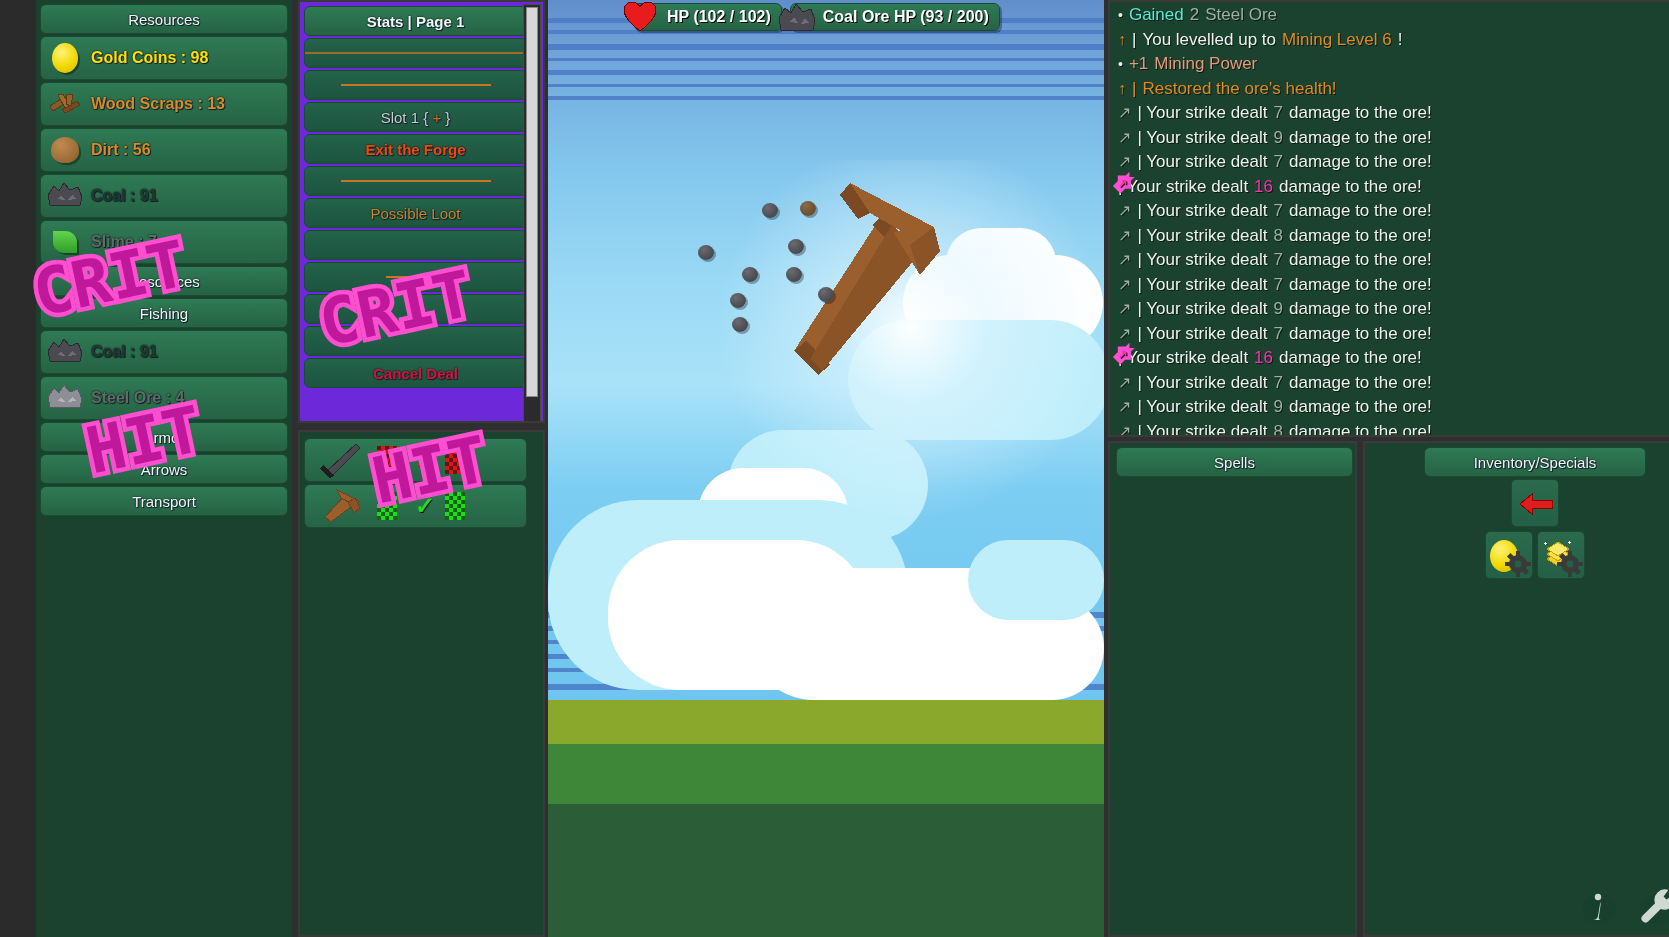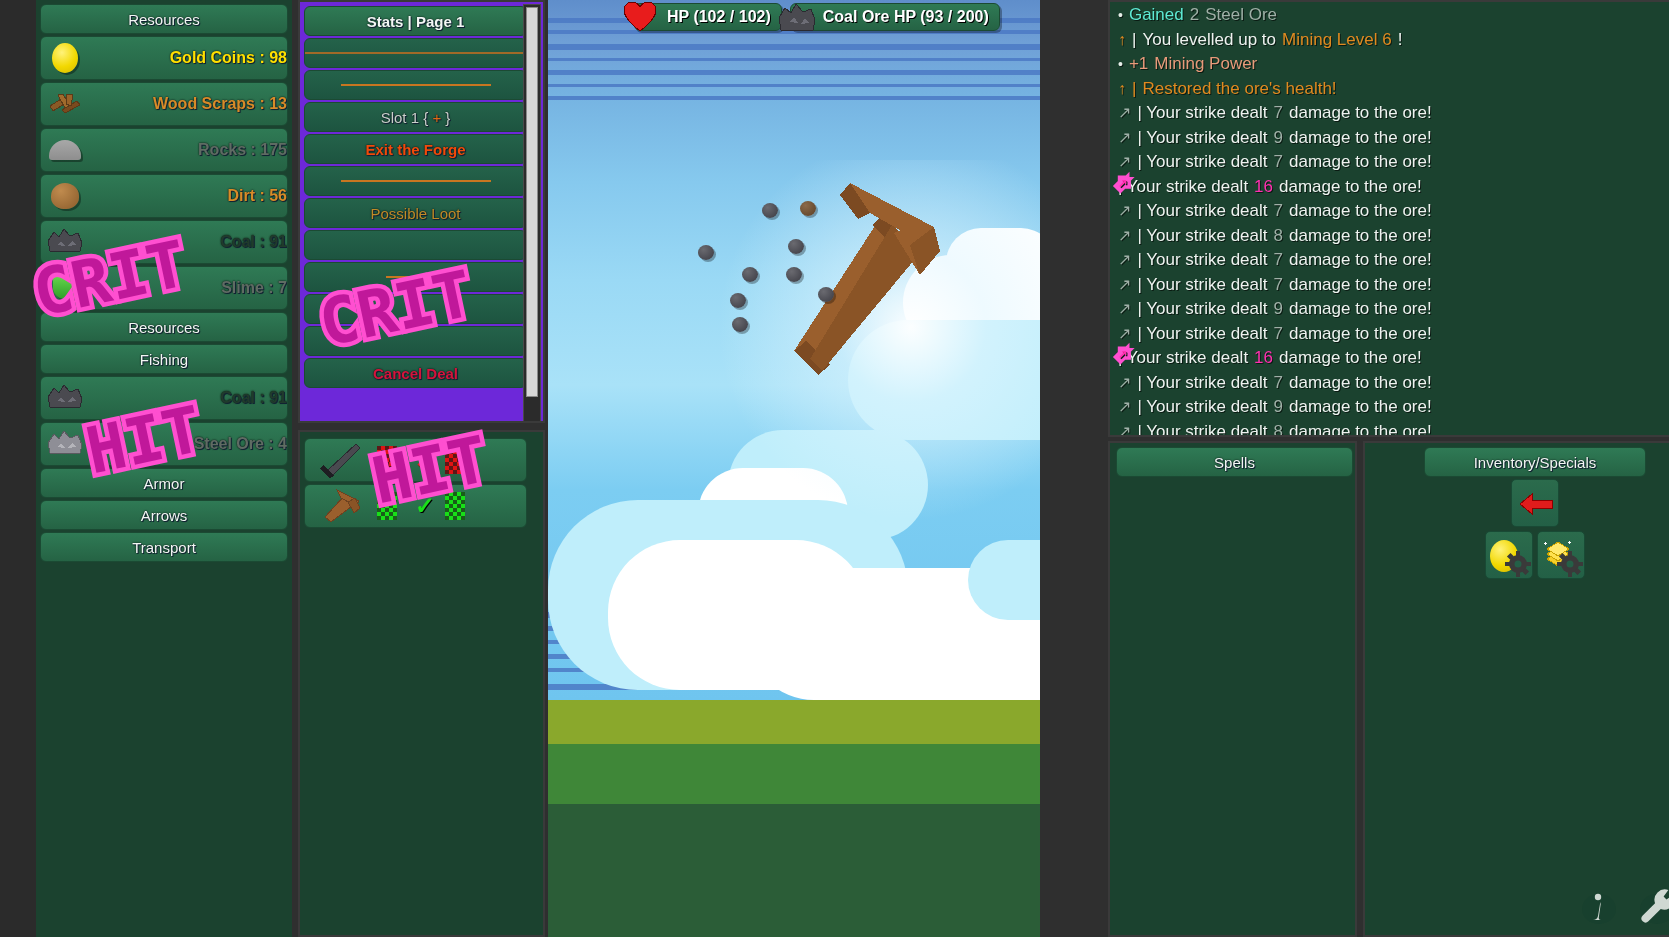--- a/index.html
+++ b/index.html
@@ -34,23 +34,23 @@
     align-items: center;
     justify-content: center;
     color: #f2f7f4;
     font-size: 15px;
     text-shadow: 1px 1px 0 #123, 0 0 2px #000;
     white-space: nowrap;
     overflow: hidden;
   }
   .btn.tall { height: 44px; }
   .btn.res {
-    justify-content: space-between;
+    justify-content: flex-start;
     padding-left: 6px;
-    gap: 20px;
+    gap: 8px;
     font-weight: bold;
     font-size: 16px;
   }
   .btn.flat {
     background: linear-gradient(#24624a, #1d5440);
   }
 
   
   #left-panel { left: 0; top: 0; width: 256px; height: 937px;
     background: #1b422f; border: 0; }
@@ -108,21 +108,21 @@
 
   #forge-panel { left: 262px; top: 430px; width: 247px; height: 507px; background:#1b422f; }
   #forge-panel .btn { width: 223px; height: 44px; justify-content: flex-start; padding-left: 10px; gap: 14px; }
   .cost-blk { display:flex; align-items:center; gap:10px; }
   .pixgrid { width: 28px; height: 28px; }
   .mark { font-size: 24px; font-weight: bold; text-shadow: 1px 1px 0 #000; }
   .mark.x { color: #e81c1c; }
   .mark.ok { color: #1ae01a; }
 
   
-  #game-view { left: 512px; top: 0; width: 492px; height: 937px;
+  #game-view { left: 512px; top: 0; width: 556px; height: 937px;
     border: 0; background: #ffffff; overflow: hidden; }
   #sky { position:absolute; left:0; top:0; width:556px; height:700px;
     background: linear-gradient(#5f8ecb 0%, #6f9fd6 6%, #76b4e2 14%, #86c9ee 26%, #9ad9f5 40%, #a9e2f8 55%, #7ccdf2 70%, #6fc5ef 100%); }
   .stripe { position:absolute; left:0; width:556px; background:#4b79c4; opacity:.85; }
   #ground { position:absolute; left:0; top:700px; width:556px; height:237px;
     background:#2e6b33; }
   #ground .g1 { position:absolute; left:0; top:0; width:556px; height:44px; background:#8aa82c; }
   #ground .g2 { position:absolute; left:0; top:44px; width:556px; height:60px; background:#3f8738; }
   #ground .g3 { position:absolute; left:0; top:104px; width:556px; height:133px; background:#2b5d37; }
 
@@ -247,26 +247,20 @@
             <span class="ic ic-wood"><svg viewBox="0 0 32 24" width="32" height="24" shape-rendering="crispEdges">
                 <g stroke="#5a3a18" stroke-width="1">
                   <polygon points="1,14 12,7 17,11 4,19" fill="#8a5a26"></polygon>
                   <polygon points="9,3 14,2 22,16 17,18" fill="#a06a2c"></polygon>
                   <polygon points="13,18 28,9 31,13 16,21" fill="#7a4a1e"></polygon>
                   <polygon points="18,2 24,3 22,14 17,12" fill="#9a6228"></polygon>
                 </g>
               </svg></span>
           </span>
           <span class="lbl-orange">Wood Scraps : 13</span>
-        </div>
-        <div class="btn res tall">
-          <span class="icon-box">
-            <span class="ic ic-rock"></span>
-          </span>
-          <span class="lbl-grey">Rocks : 175</span>
         </div>
         <div class="btn res tall">
           <span class="icon-box">
             <span class="ic ic-dirt"></span>
           </span>
           <span class="lbl-orange">Dirt : 56</span>
         </div>
         <div class="btn res tall">
           <span class="icon-box">
             <span class="ic"><svg viewBox="0 0 36 24" width="36" height="24" shape-rendering="crispEdges">

